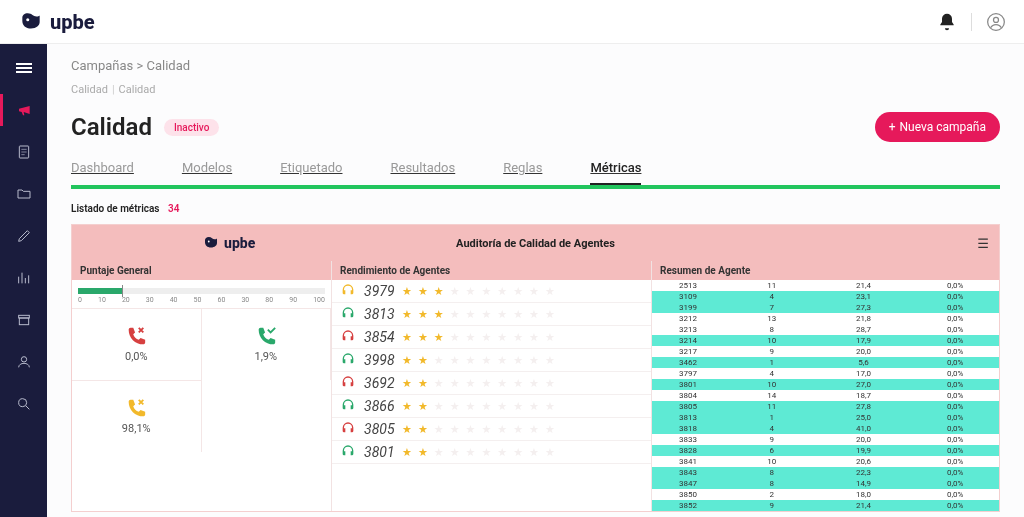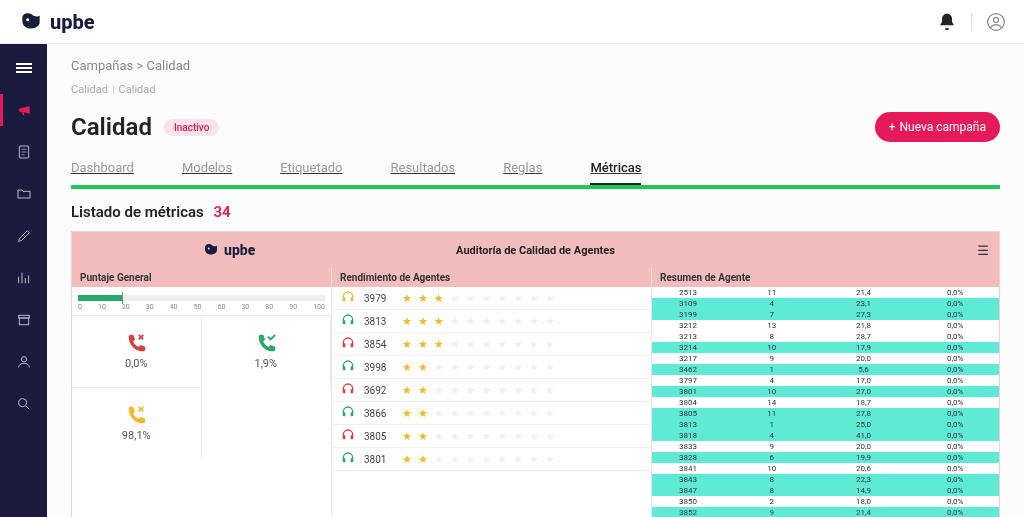--- a/index.html
+++ b/index.html
@@ -20,21 +20,21 @@
   .breadcrumb a { color:#888; text-decoration:none;}
   .subcrumb { font-size:11px; color:#aaa; margin-bottom:16px;}
   .subcrumb .sep { margin:0 4px; color:#ccc;}
   .title-row { display:flex; align-items:center; justify-content:space-between; margin-bottom:10px;}
   .title-row h1 { font-size:24px; font-weight:600; color:#222; display:flex; align-items:center; gap:12px;}
   .badge { background:#fde2ea; color:#e6195b; font-size:10px; padding:3px 10px; border-radius:10px; font-weight:500;}
   .new-btn { background:#e6195b; color:#fff; border:none; padding:8px 14px; border-radius:18px; font-size:12px; cursor:pointer; display:flex; align-items:center; gap:4px;}
   .tabs { display:flex; gap:48px; border-bottom:4px solid #22c55e; margin-bottom:14px;text-decoration:underline;}
   .tab { padding:8px 0; font-size:13px; color:#999; cursor:pointer;}
   .tab.active { color:#222; border-bottom:2px solid #222; font-weight:500;}
-  .subtitle { font-size:15px; font-weight:600; color:#222; margin-bottom:10px;}
+  .subtitle { font-size:10px; font-weight:600; color:#222; margin-bottom:10px;}
   .subtitle .count { color:#e6195b; margin-left:6px;}
   .report { border:1px solid #f4cfcf; }
   .report-header { background:#f4bdbd; height:36px; display:flex; align-items:center; justify-content:center; position:relative;}
   .report-header .rlogo { position:absolute; left:130px; display:flex; align-items:center; gap:4px; font-weight:800; font-size:14px; color:#1a1c3d;}
   .report-header .rtitle { font-size:11px; font-weight:700; color:#222;}
   .report-header .rmenu { position:absolute; right:10px; }
   .report-body { display:flex; background:#fff;}
   .col { border-right:1px solid #f2e2e2;}
   .col:last-child { border-right:none;}
   .col-title { background:#f4bdbd; font-size:10px; font-weight:700; padding:4px 8px; color:#333;}
@@ -44,21 +44,21 @@
   .scale { padding:8px 6px 4px 6px;}
   .scale-bar { height:6px; background:linear-gradient(to right,#2aa86b 0%,#2aa86b 18%,#eee 18%,#eee 100%); position:relative; margin-bottom:2px;}
   .scale-bar::after{content:""; position:absolute; left:18%; top:-3px; width:1px; height:12px; background:#888;}
   .scale-ticks { display:flex; justify-content:space-between; font-size:7px; color:#888;}
   .stat-grid { display:grid; grid-template-columns:1fr 1fr; }
   .stat-cell { height:72px; display:flex; flex-direction:column; align-items:center; justify-content:center; gap:2px; border-top:1px solid #f4e6e6; border-right:1px solid #f4e6e6;}
   .stat-cell .num { font-size:11px; color:#555;}
   .phone { width:22px; height:22px;}
   .perf-row { display:flex; align-items:center; gap:8px; padding:3px 8px; border-bottom:1px solid #f4efef;}
   .headset { width:16px; height:16px;}
-  .agent-id { font-size:10px; color:#444; width:30px;}
+  .agent-id { font-size:14px; color:#444; width:30px;font-style:italic;}
   .stars { display:flex; gap:6px;}
   .star { font-size:11px; color:#f4efef;}
   .star.on { color:#f2b92b;}
   .summary-head, .summary-row { display:grid; grid-template-columns:60px 1fr 1fr 1fr; font-size:8px; padding:1px 6px;}
   .summary-head { font-weight:700; color:#333; text-align:center;}
   .summary-row { text-align:center; color:#333;gap:16px;}
   .summary-row.hl { background:#5eead4;}
 </style>
 </head>
 <body>

